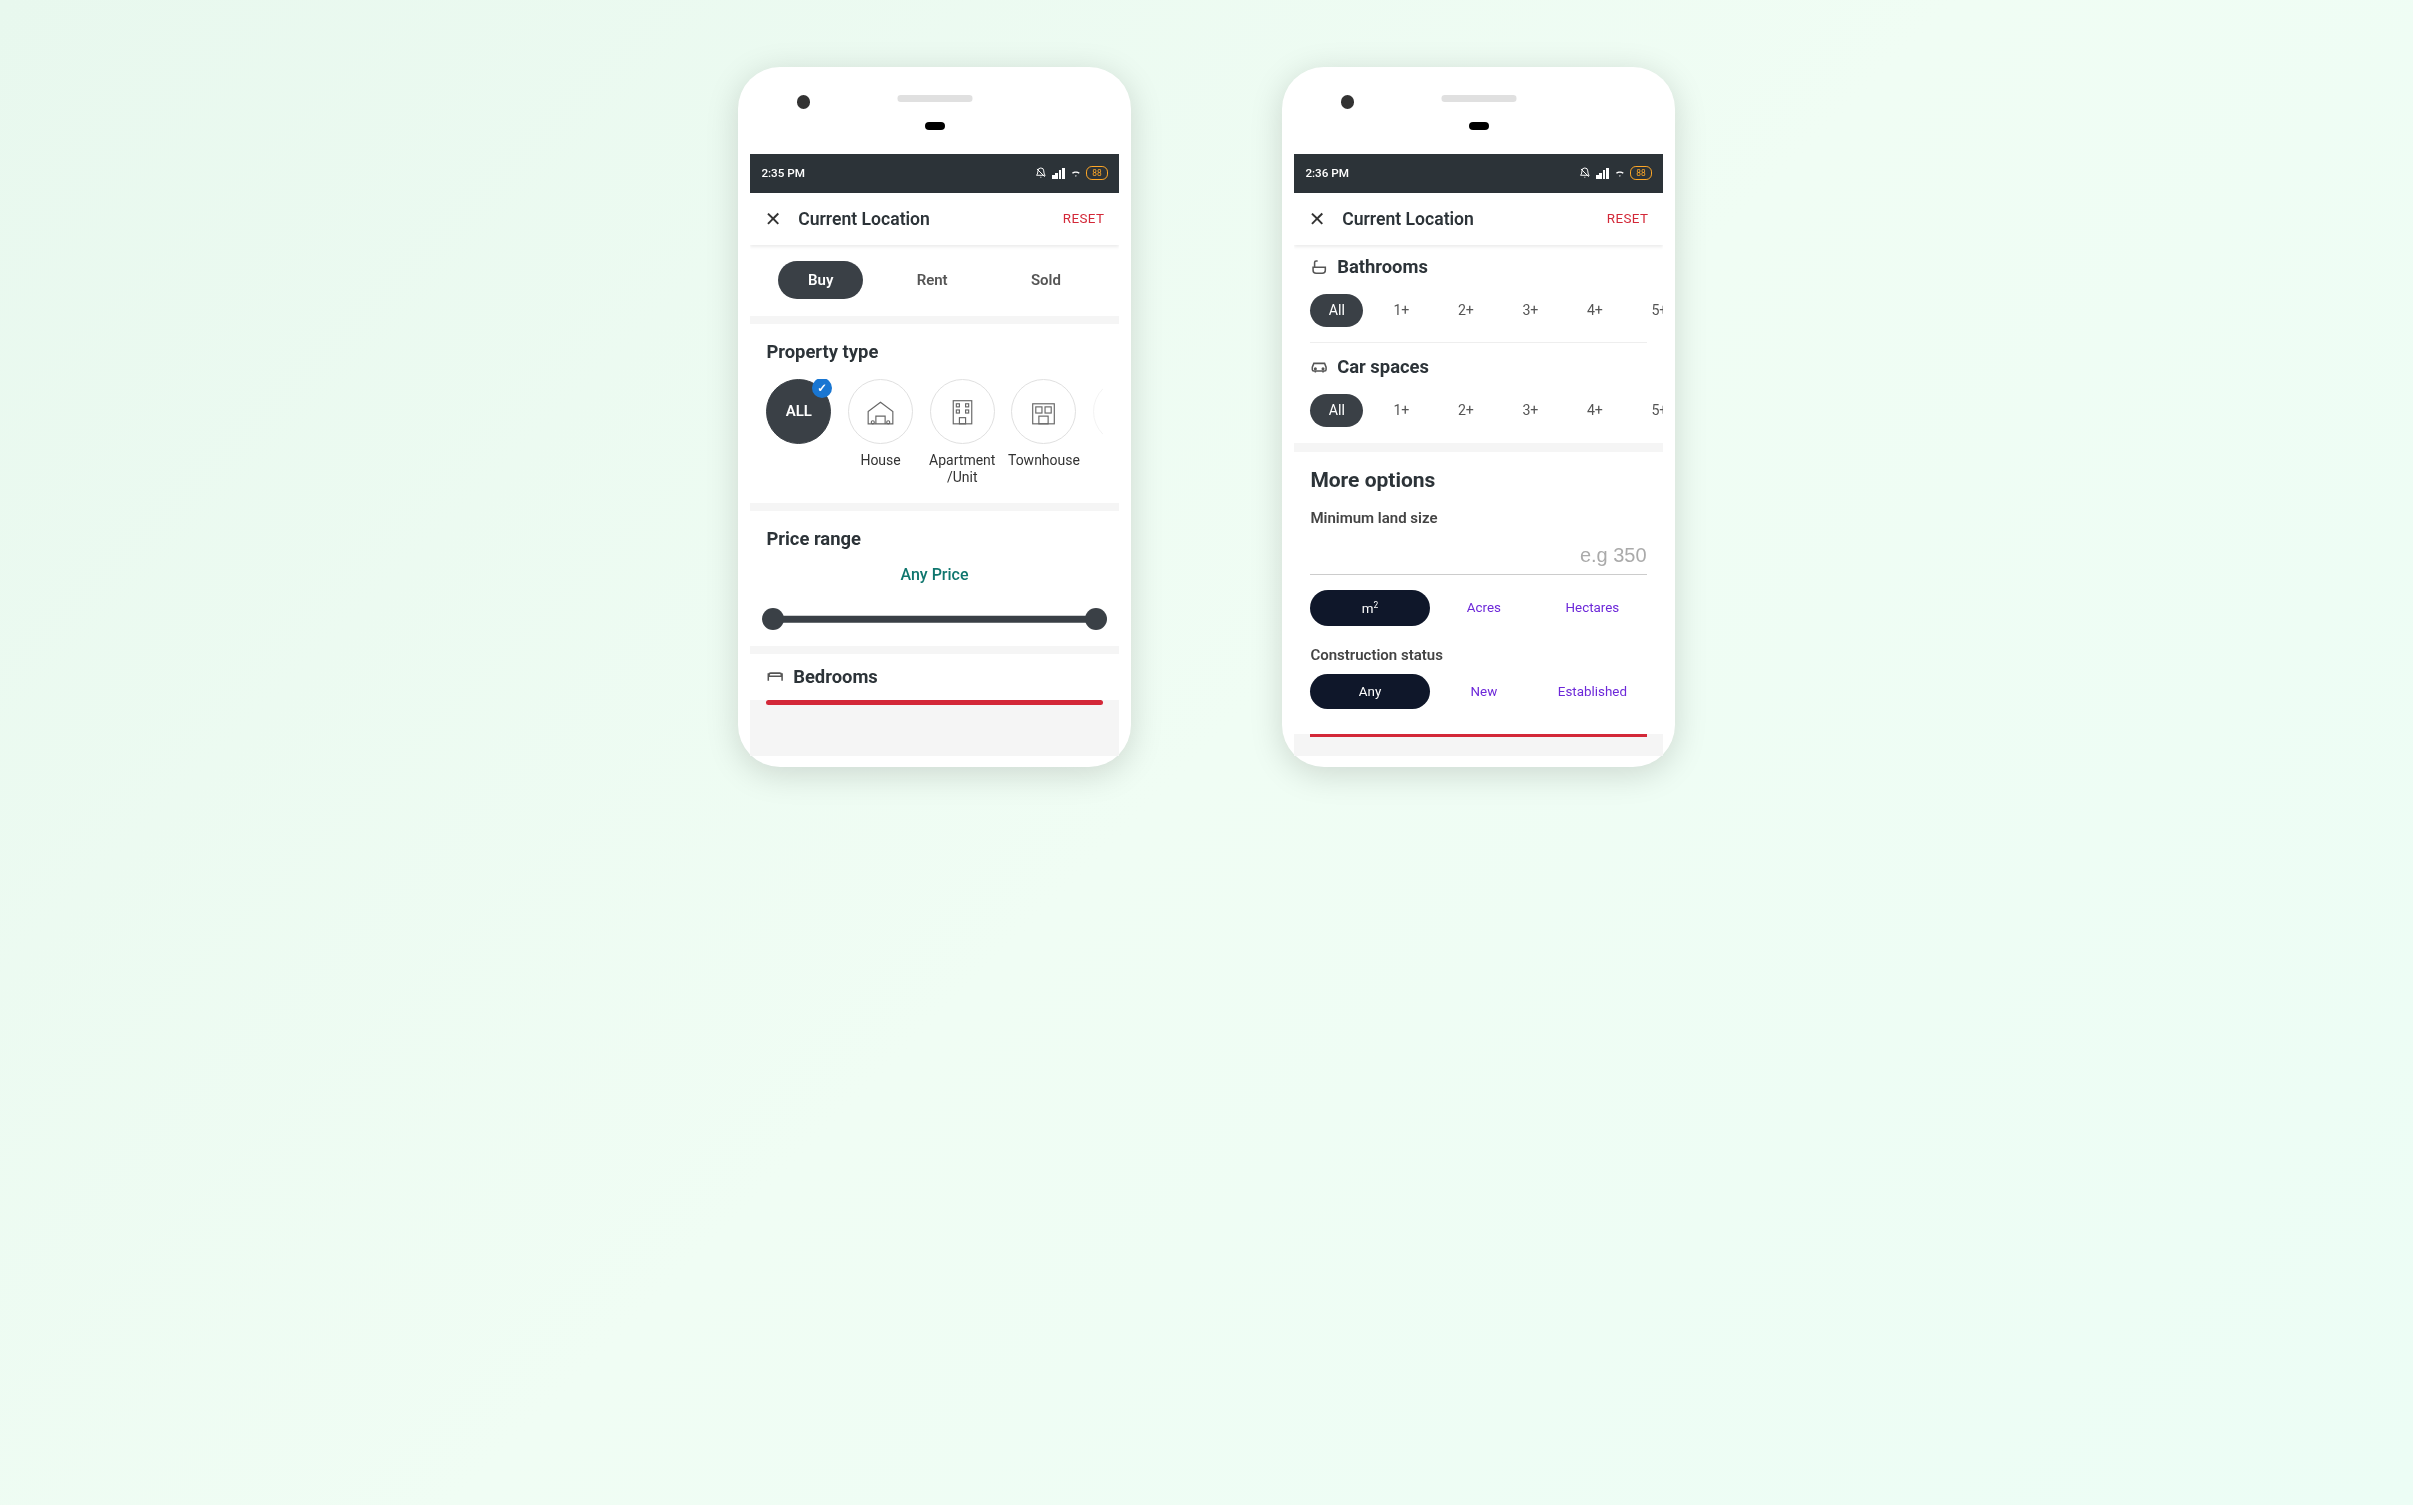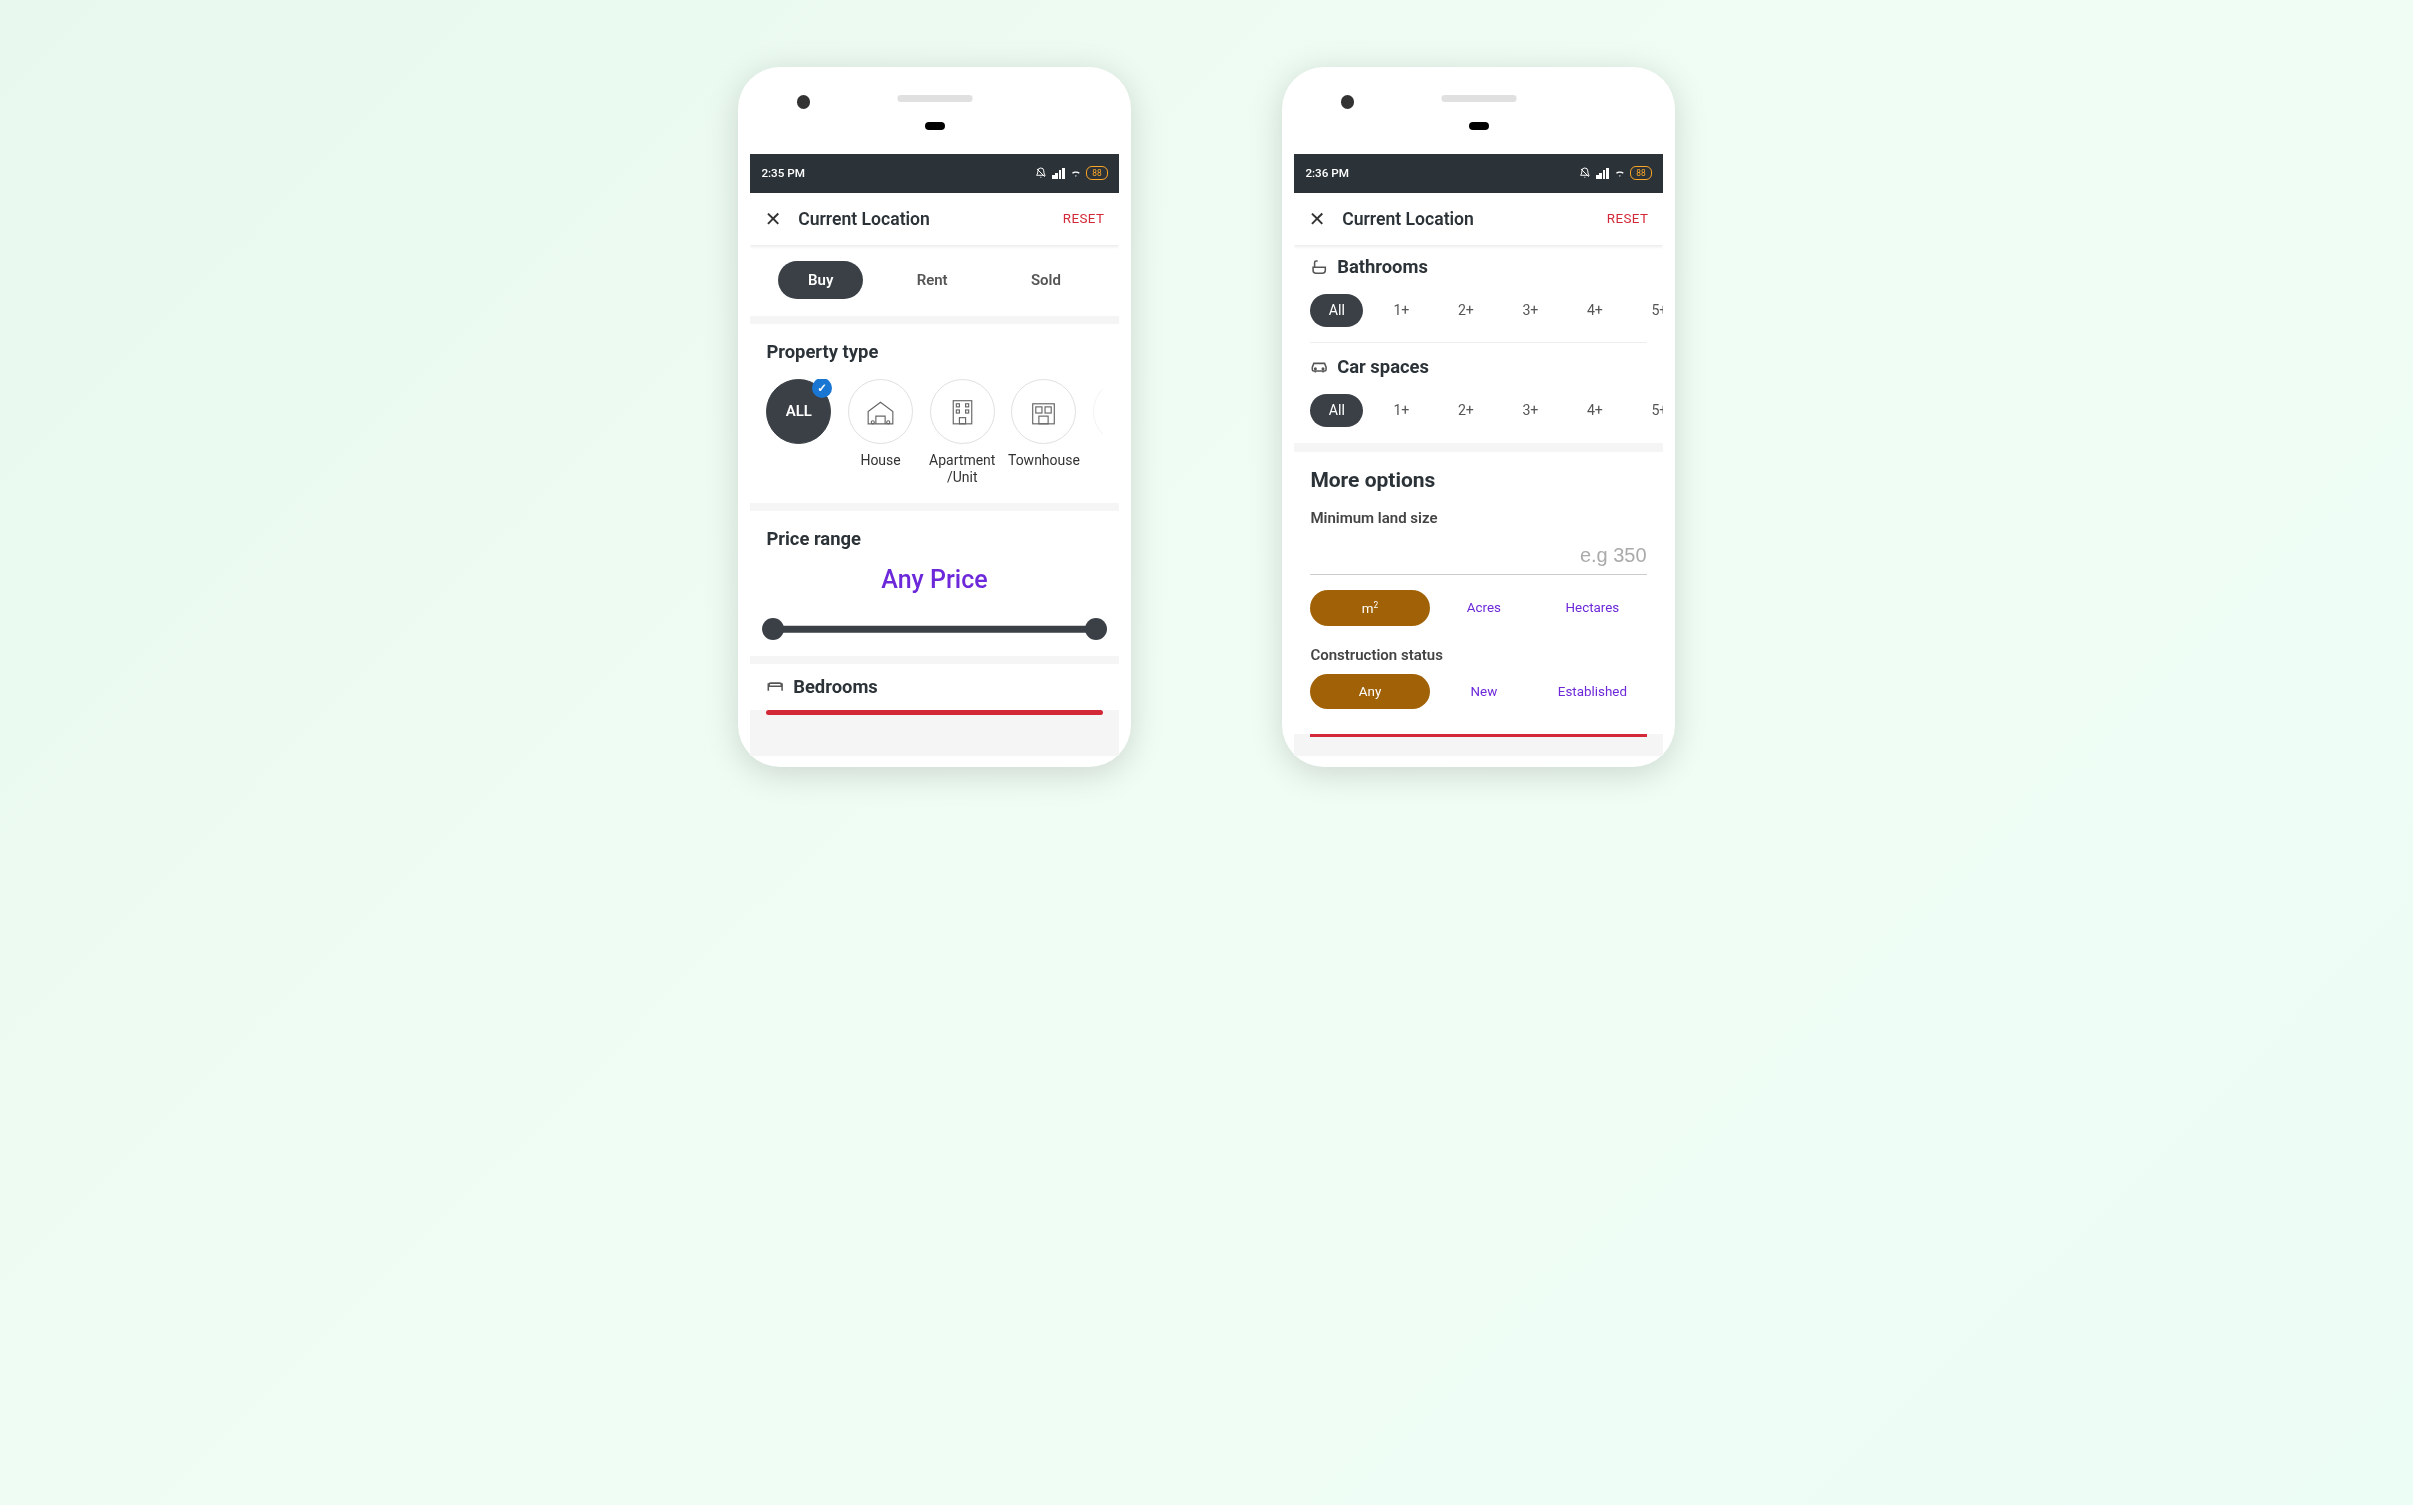--- a/index.html
+++ b/index.html
@@ -194,23 +194,23 @@
   font-size: 11.7px;
 }
 .prop-label {
   font-size: 14px;
   color: #333;
   text-align: center;
   line-height: 1.2;
 }
 .price-value {
   text-align: center;
-  font-size: 25px;
+  font-size: 16px;
   font-weight: 500;
-  color: #6d28d9;
+  color: #0f766e;
   margin-bottom: 25px;
 }
 .slider {
   position: relative;
   height: 20px;
   margin: 0 6.7px;
 }
 .slider-track {
   position: absolute;
   top: 50%;
@@ -271,21 +271,21 @@
 }
 .unit-tab {
   flex: 1;
   text-align: center;
   padding: 10px 0;
   border-radius: 18.4px;
   font-size: 13.4px;
   color: #6d28d9;
   cursor: pointer;
 }
-.unit-tab.active { background: #a16207; color: #fff; flex: 1.1; }
+.unit-tab.active { background: #0f172a; color: #fff; flex: 1.1; }
 .unit-tab .sup { font-size: 8.4px; vertical-align: super; }
 .divider-light {
   border: none;
   border-top: 0.8px solid #eee;
   margin: 5px 0 13.4px;
 }
 .red-bar {
   height: 5px;
   background: #d32838;
   margin: 0 16.7px;

